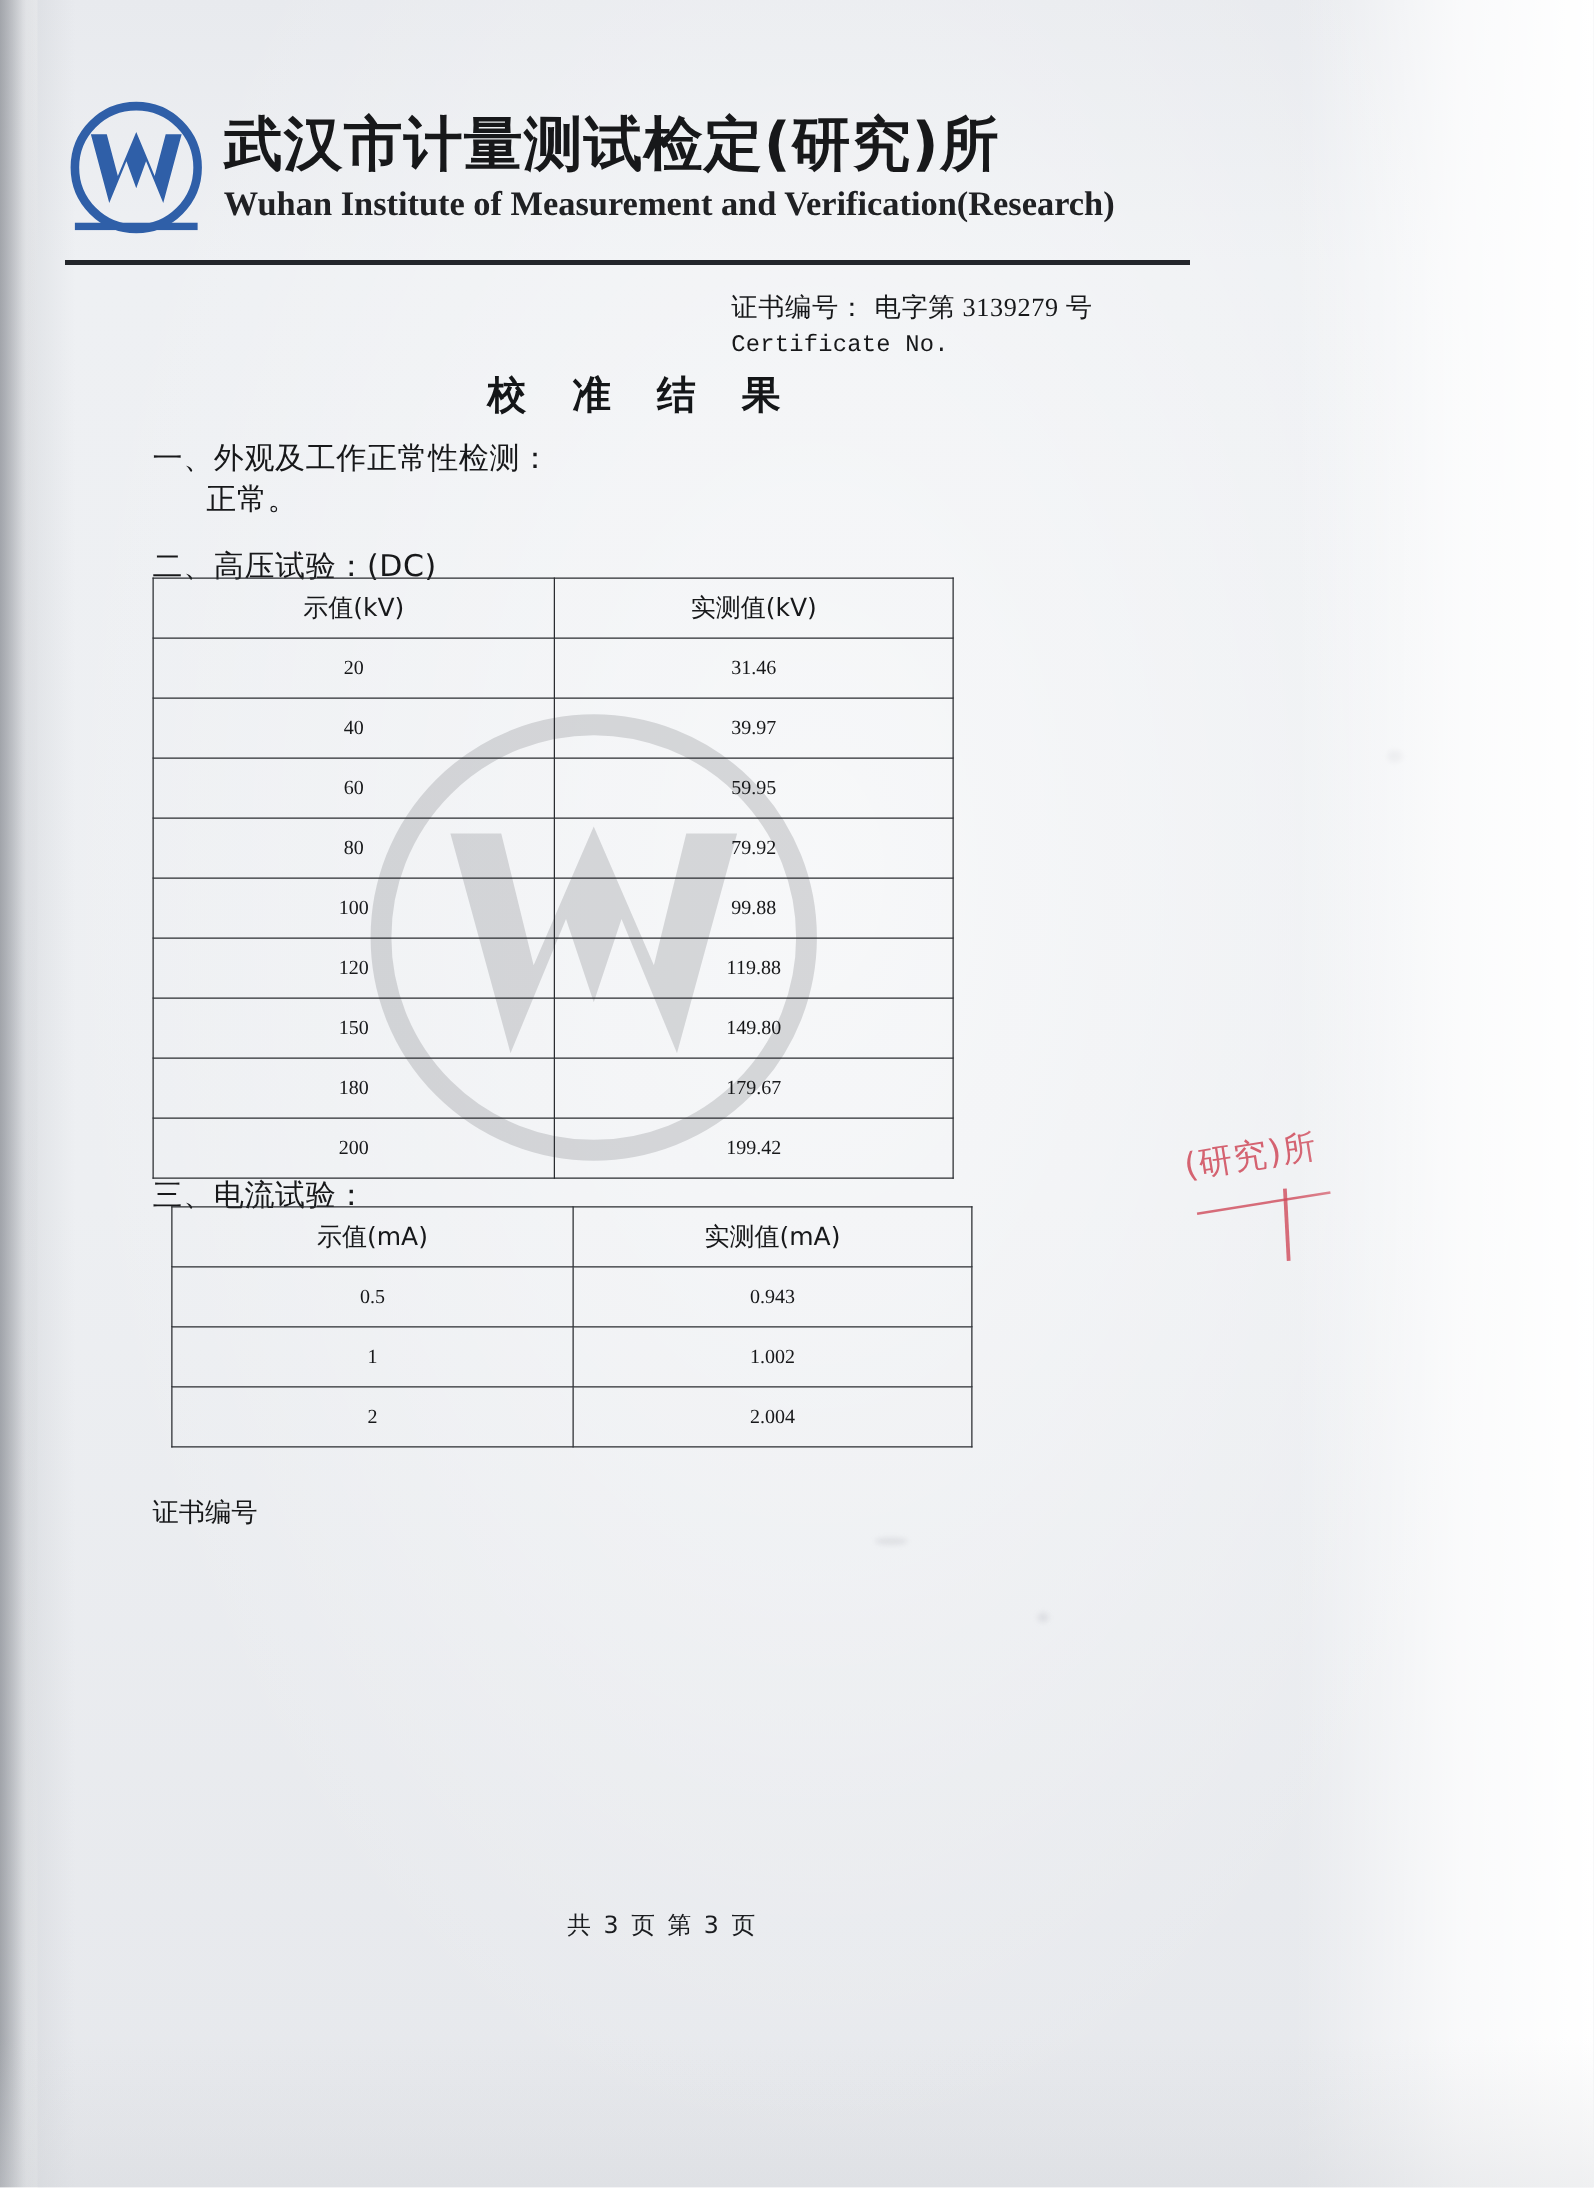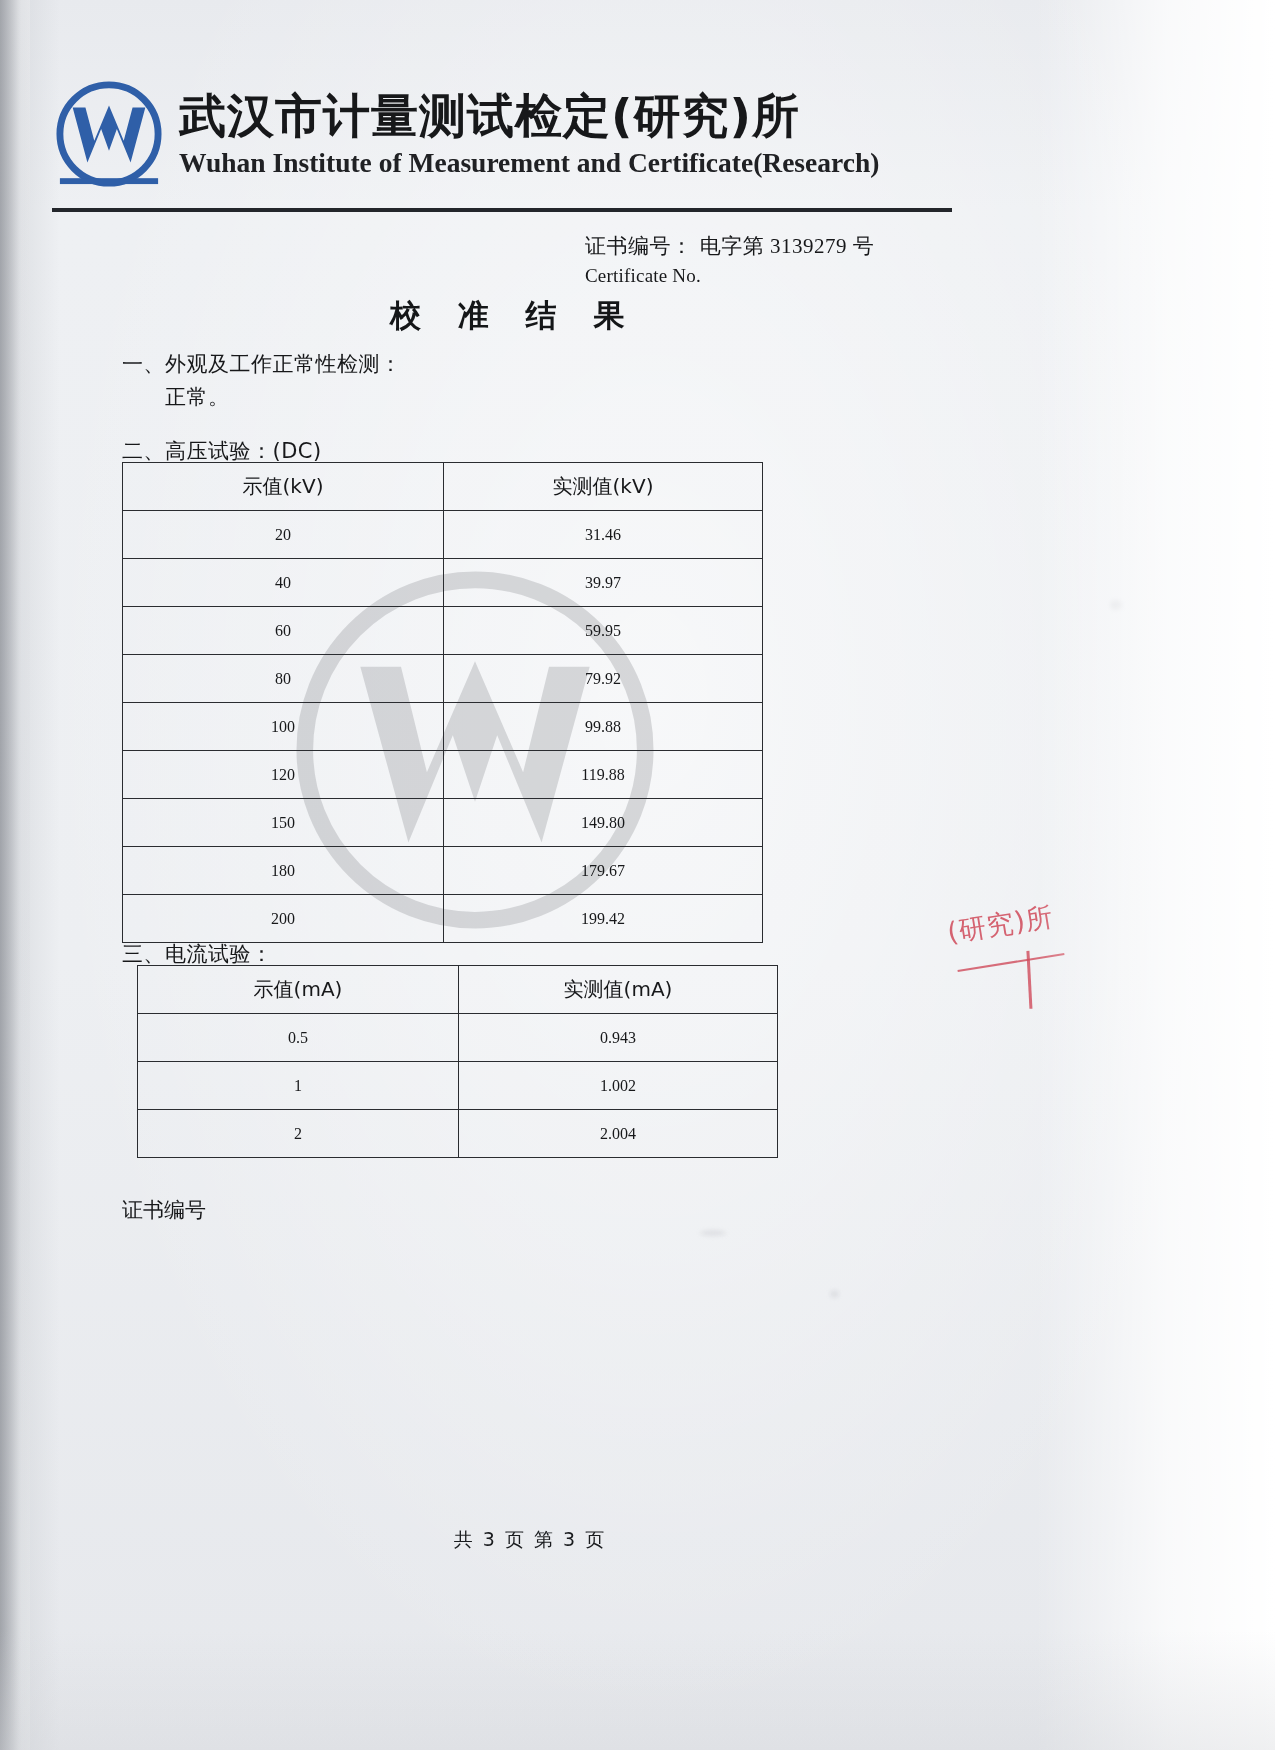--- a/index.html
+++ b/index.html
@@ -111,42 +111,42 @@
     font-family: "DejaVu Sans", sans-serif;
     font-size: 21px;
     white-space: nowrap;
     letter-spacing: 0.5px;
   }
   .cert-line1 .num {
     font-family: "Liberation Serif", serif;
     letter-spacing: 0.5px;
   }
   .cert-line2 {
-    font-family: Liberation Serif, serif;
+    font-family: Liberation Mono, monospace;
     font-size: 19px;
     margin-top: 5px;
     letter-spacing: 0.2px;
   }
 
   
   .doc-title {
     position: absolute;
     left: 390px; top: 295px;
     font-family: "DejaVu Sans", sans-serif;
     font-size: 31px;
     font-weight: bold;
     letter-spacing: 13px;
     color: #141618;
   }
 
   
   .sec {
     position: absolute;
     font-family: "DejaVu Sans", sans-serif;
-    font-size: 21px;
+    font-size: 24px;
     color: #17181a;
     letter-spacing: 0.5px;
     white-space: nowrap;
   }
   .sec1 { left: 122px; top: 350px; }
   .sec1-val { left: 165px; top: 383px; }
   .sec2 { left: 122px; top: 437px; }
   .sec3 { left: 122px; top: 940px; }
 
   
@@ -281,21 +281,21 @@
     <div class="header">
       <div class="logo">
         <svg viewBox="0 0 110 110" width="108" height="108" xmlns="http://www.w3.org/2000/svg">
           <circle cx="55" cy="55" r="50" fill="none" stroke="#2f5fa8" stroke-width="7"></circle>
           <path d="M18 28 L33 84 L47 50 L55 72 L63 50 L77 84 L92 28 L79 28 L70 62 L55 26 L40 62 L31 28 Z" fill="#2f5fa8"></path>
           <rect x="5" y="100" width="100" height="6" fill="#2f5fa8"></rect>
         </svg>
       </div>
       <div class="org-names">
         <div class="org-cn">武汉市计量测试检定(研究)所</div>
-        <div class="org-en">Wuhan Institute of Measurement and Certificate(Research)</div>
+        <div class="org-en">Wuhan Institute of Measurement and Verification(Research)</div>
       </div>
     </div>
     <div class="header-rule"></div>
 
     <div class="cert-block">
       <div class="cert-line1">
         <span>证书编号：</span>
         <span class="num">电字第 3139279 号</span>
       </div>
       <div class="cert-line2">Certificate No.</div>

